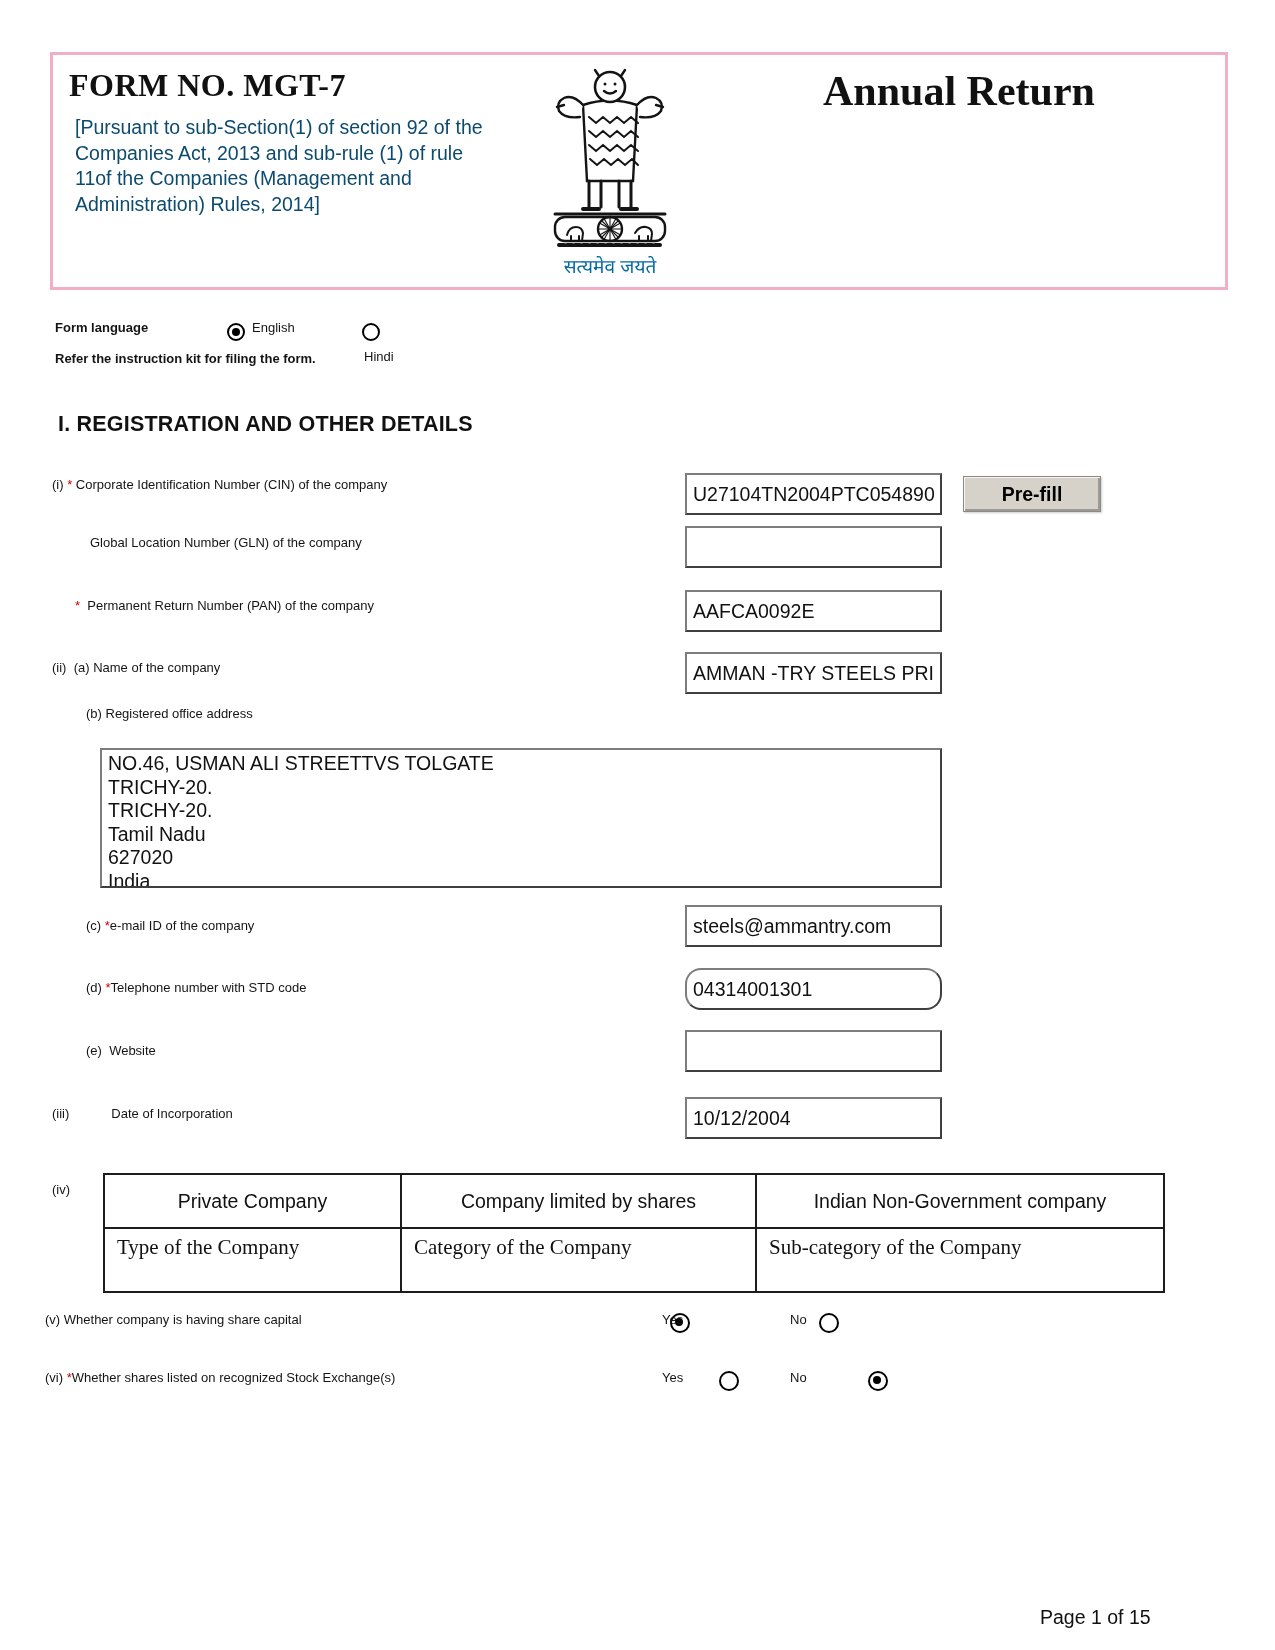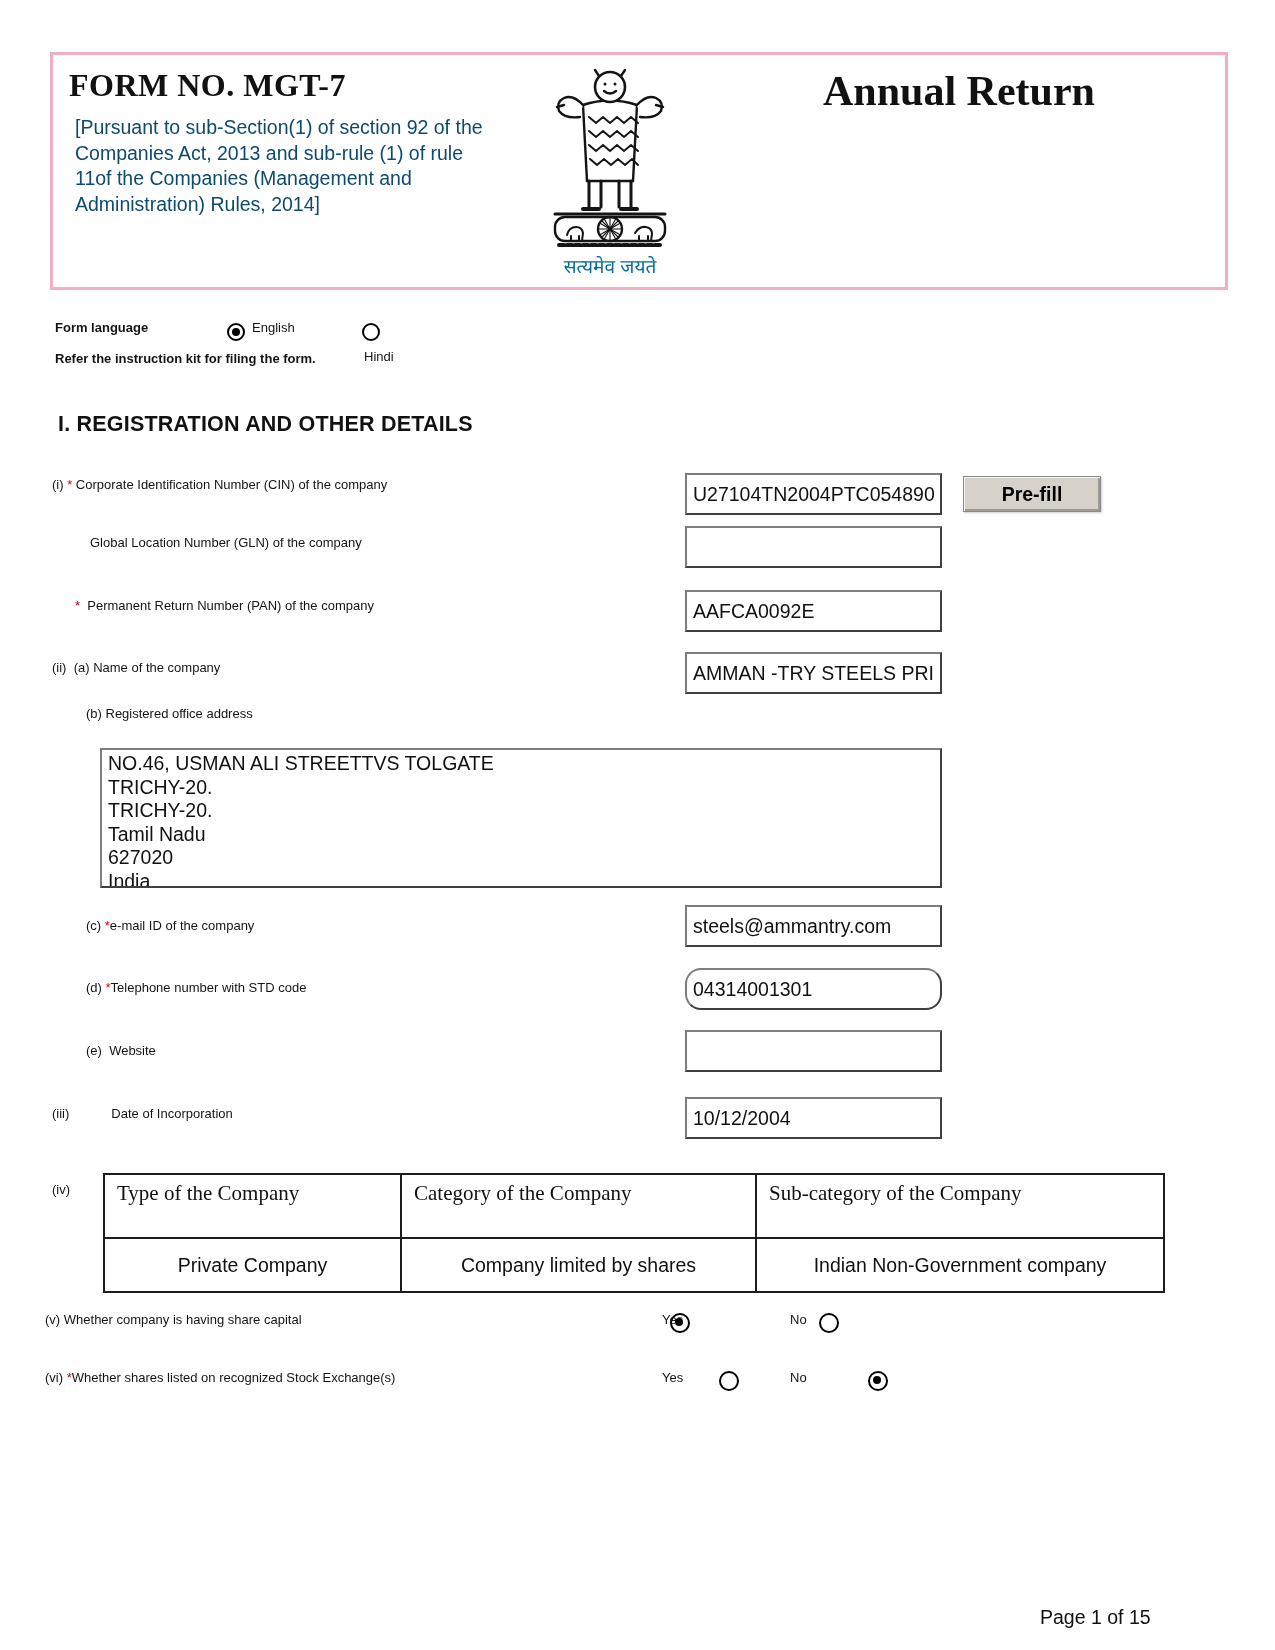--- a/index.html
+++ b/index.html
@@ -144,28 +144,28 @@
   
   <div class="abs lbl" style="left:52px;top:1182px;">(iv)</div>
   <table class="cotable abs" style="left:103px;top:1173px;width:1060px;">
     <colgroup>
         <col style="width:297px">
         <col style="width:355px">
         <col style="width:408px">
       </colgroup>
     <tbody>
         <tr>
+      <td class="val">Private Company</td>
+      <td class="val">Company limited by shares</td>
+      <td class="val">Indian Non-Government company</td>
+    </tr>
+    <tr>
       <td class="th">Type of the Company</td>
       <td class="th">Category of the Company</td>
       <td class="th">Sub-category of the Company</td>
-    </tr>
-    <tr>
-      <td class="val">Private Company</td>
-      <td class="val">Company limited by shares</td>
-      <td class="val">Indian Non-Government company</td>
     </tr>
   </tbody>
     </table>
 
   
   <div class="abs lbl nowrap" style="left:45px;top:1312px;"><span>(v)</span> <span>Whether company is having share capital</span></div>
   <span class="abs radio checked" style="left:625px;top:1313px;width:20px;height:20px;"></span>
   <div class="abs lbl" style="left:662px;top:1312px;">Yes</div>
   <span class="abs radio" style="left:750px;top:1313px;width:20px;height:20px;"></span>
   <div class="abs lbl" style="left:790px;top:1312px;">No</div>

